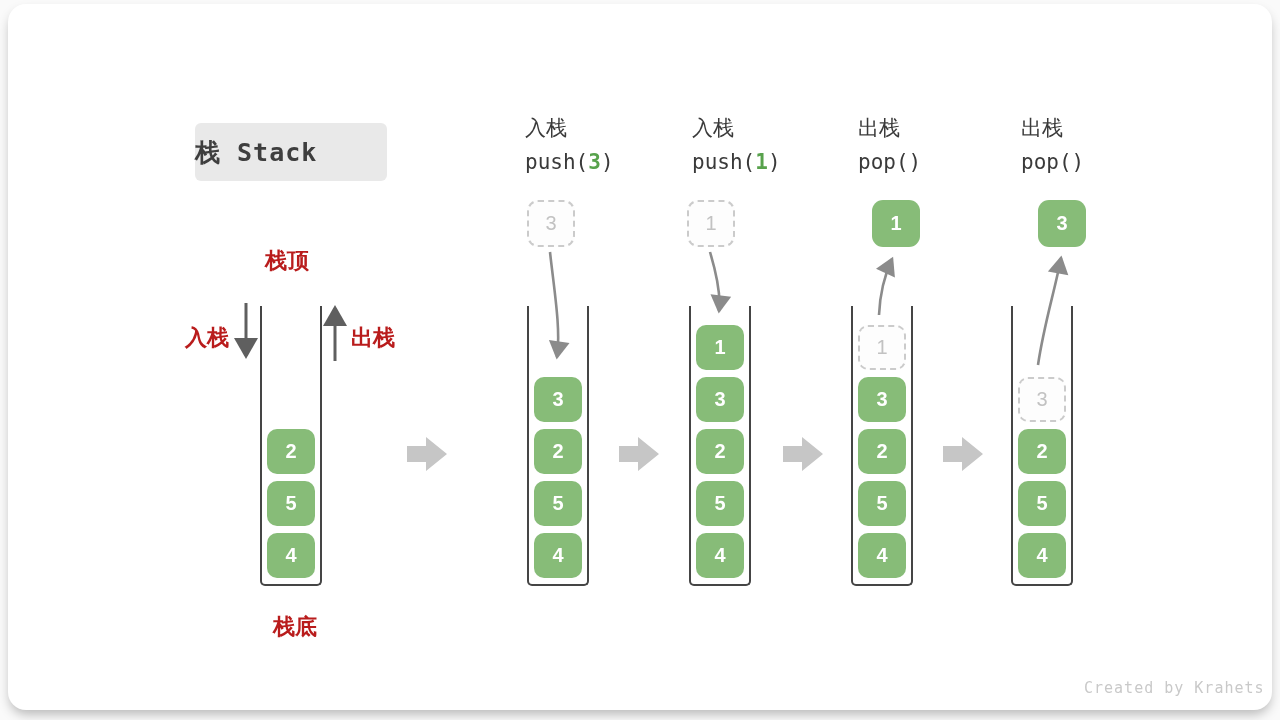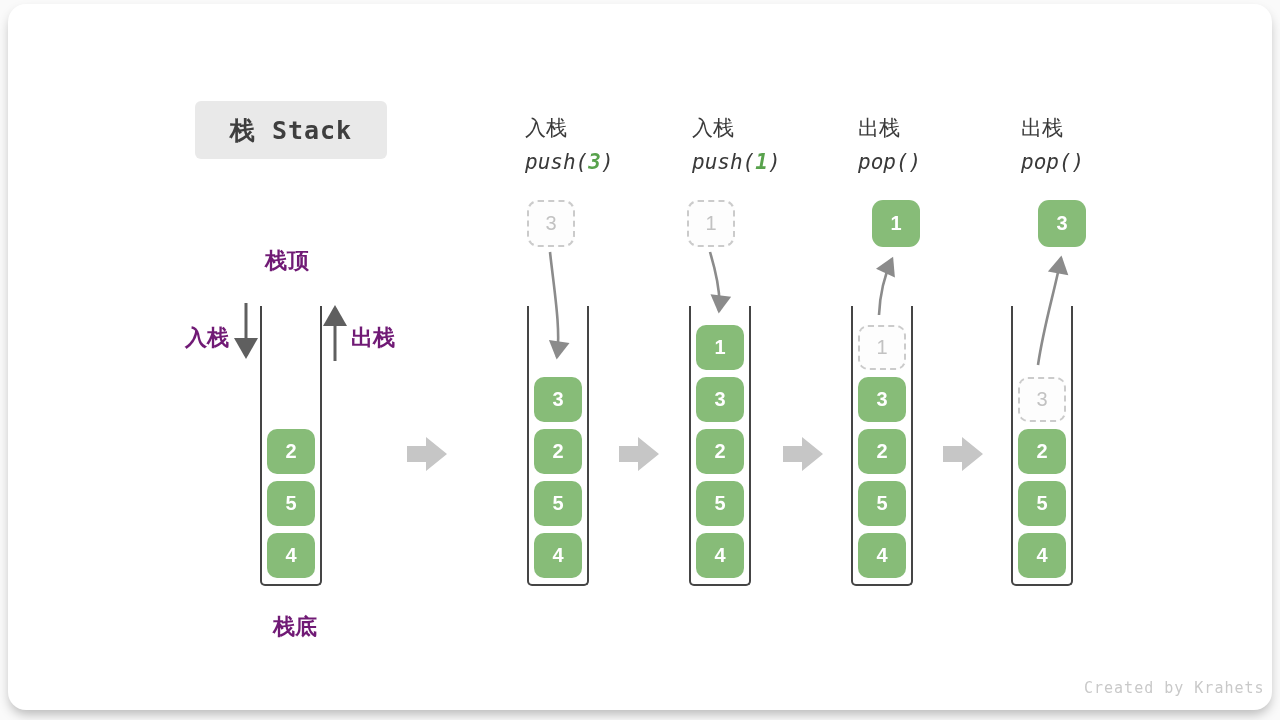--- a/index.html
+++ b/index.html
@@ -11,43 +11,43 @@
     overflow:hidden;
   }
   .card{
     position:absolute;left:8px;top:4px;width:1264px;height:706px;
     background:#ffffff;border-radius:18px;
     box-shadow:0 6px 12px -2px rgba(0,0,0,0.28);
   }
   .abs{position:absolute;}
   
   .title-box{
-    left:187px;top:97px;width:192px;height:58px;
+    left:187px;top:119px;width:192px;height:58px;
     background:#e9e9e9;border-radius:6px;
-    display:flex;align-items:center;justify-content:center;
+    display:flex;align-items:center;
     font-family:"DejaVu Sans Mono", monospace;
     font-size:25px;color:#3e3e3e;font-weight:bold;
     letter-spacing:1px;
   }
   
   .cn-bold{
-    font-size:22px;font-weight:bold;color:#701a75;
+    font-size:22px;font-weight:bold;color:#b91c1c;
     white-space:nowrap;
   }
   
   .col-header{
     top:106px;white-space:nowrap;line-height:35px;
   }
   .col-header .cn{
     display:block;font-size:21px;color:#3a3a3a;font-weight:500;
   }
   .col-header .code{
     display:block;
     font-family:"DejaVu Sans Mono", monospace;
-    font-size:21px;color:#3a3a3a;font-style:italic;
+    font-size:21px;color:#3a3a3a;
   }
   .col-header .code .arg{
     color:#58a24c;font-weight:bold;
   }
   
   .stack-container{
     top:302px;width:62px;height:280px;
     box-sizing:border-box;
     border-left:2.5px solid #454545;
     border-right:2.5px solid #454545;

